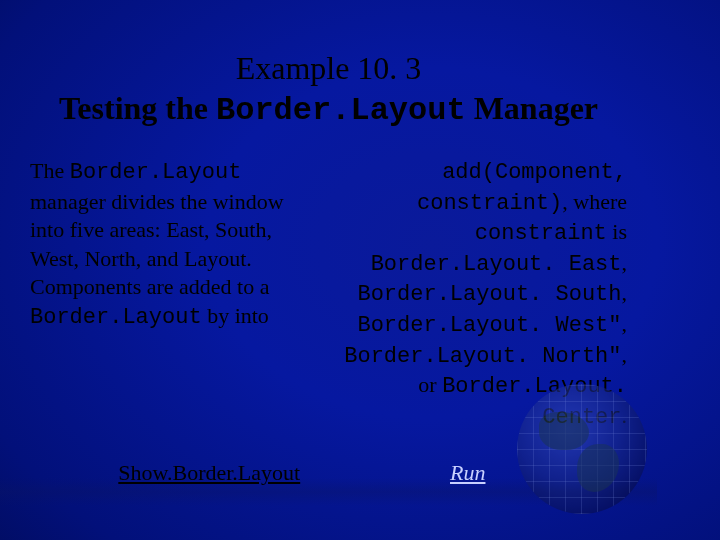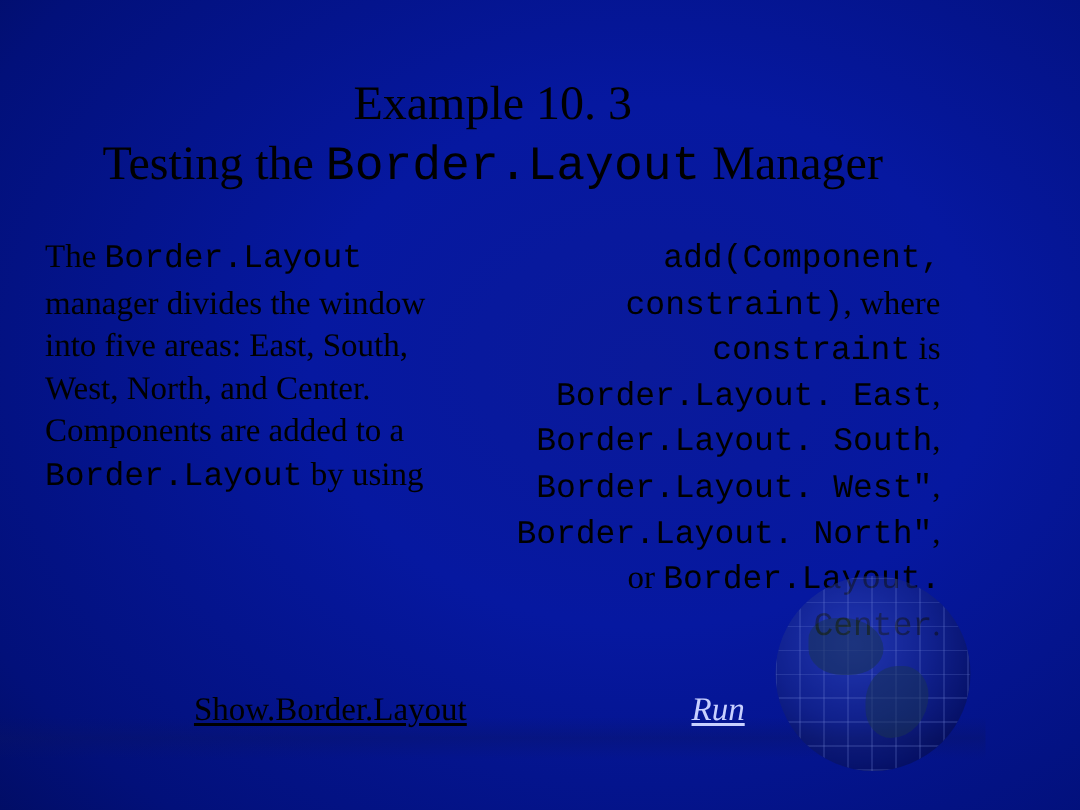--- a/index.html
+++ b/index.html
@@ -21,20 +21,21 @@
   }
   .title {
     text-align: center;
     font-size: 32px;
     line-height: 1.25;
     padding: 48px 40px 18px 40px;
     color: #000;
   }
   .title .sub {
     display: block;
+    font-weight: bold;
   }
   .mono {
     font-family: "Courier New", Courier, monospace;
   }
   .columns {
     display: flex;
     padding: 8px 30px 0 30px;
     gap: 20px;
   }
   .col {
@@ -48,21 +49,20 @@
     text-align: right;
   }
   .buttons {
     position: absolute;
     bottom: 54px;
     left: 0;
     width: 100%;
     display: flex;
     padding: 0 60px 0 80px;
     box-sizing: border-box;
-    margin-left: 11px;
   }
   .btn {
     flex: 1;
     text-align: center;
     font-size: 22px;
   }
   .btn-link {
     color: #000;
     text-decoration: underline;
   }
@@ -125,21 +125,21 @@
 
   <div class="title">
     <span>Example 10. 3</span>
     <span class="sub">
       <span>Testing the </span><span class="mono">Border.Layout</span><span> Manager</span>
     </span>
   </div>
 
   <div class="columns">
     <div class="col">
-      <span>The </span><span class="mono">Border.Layout</span><span> manager divides the window into five areas: East, South, West, North, and Center. Components are added to a </span><span class="mono">Border.Layout</span><span> by using</span>
+      <span>The </span><span class="mono">Border.Layout</span><span> manager divides the window into five areas: East, South, West, North, and Layout. Components are added to a </span><span class="mono">Border.Layout</span><span> by into</span>
     </div>
     <div class="col col-right">
       <span class="mono">add(Component, constraint)</span><span>, where </span><span class="mono">constraint</span><span> is </span><span class="mono">Border.Layout. East</span><span>, </span><span class="mono">Border.Layout. South</span><span>, </span><span class="mono">Border.Layout. West"</span><span>, </span><span class="mono">Border.Layout. North"</span><span>, or </span><span class="mono">Border.Layout. Center</span><span>.</span>
     </div>
   </div>
 
   <div class="footbar"></div>
 
   <div class="globe">
     <div class="land1"></div>

